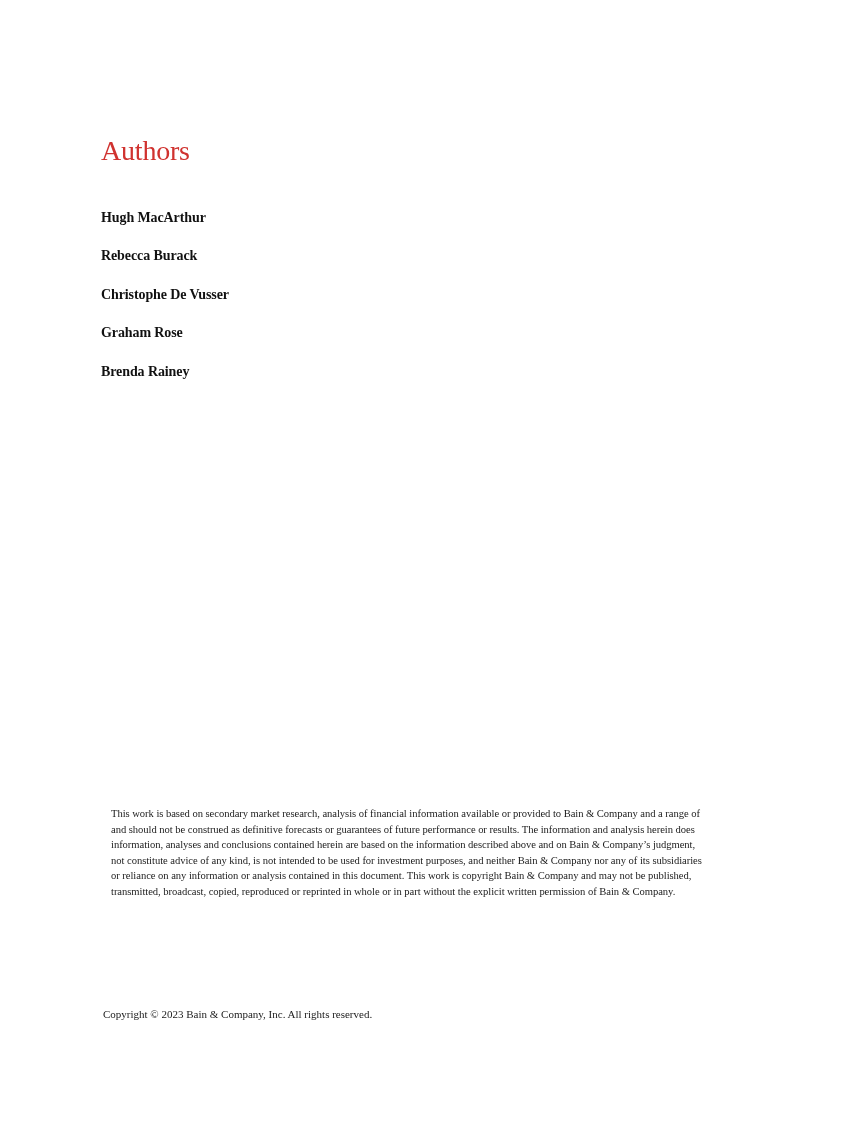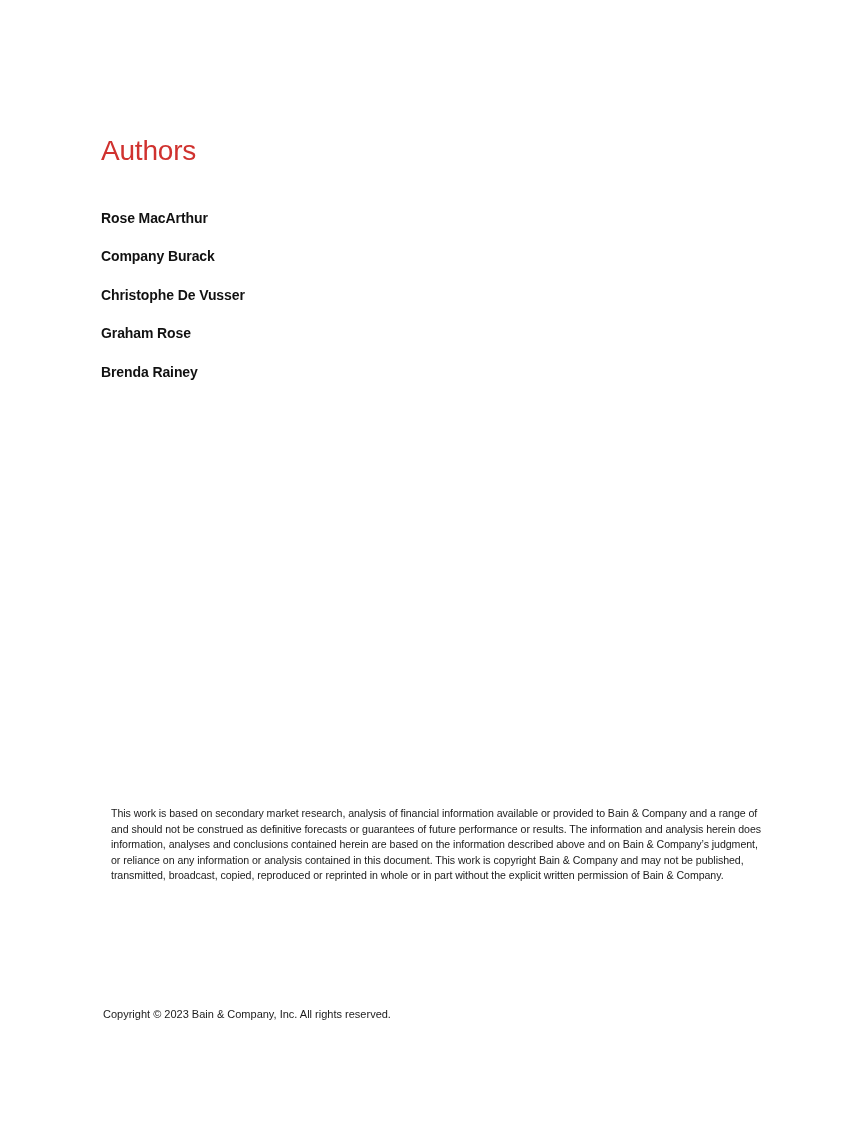--- a/index.html
+++ b/index.html
@@ -5,21 +5,21 @@
   html, body {
     margin: 0;
     padding: 0;
     background: #ffffff;
   }
   .page {
     position: relative;
     width: 866px;
     height: 1122px;
     background: #ffffff;
-    font-family: Liberation Sans, sans-serif;
+    font-family: Liberation Serif, serif;
     color: #1b1b1b;
     overflow: hidden;
   }
   .heading {
     position: absolute;
     left: 101px;
     top: 135px;
     font-size: 28px;
     font-weight: 400;
     letter-spacing: -0.2px;
@@ -62,30 +62,31 @@
   }
 </style>
 </head>
 <body>
 
 <div class="page">
 
   <div class="heading">Authors</div>
 
   <div class="authors">
-    <div class="author">Rose MacArthur</div>
-    <div class="author">Company Burack</div>
+    <div class="author">Hugh MacArthur</div>
+    <div class="author">Rebecca Burack</div>
     <div class="author">Christophe De Vusser</div>
     <div class="author">Graham Rose</div>
     <div class="author">Brenda Rainey</div>
   </div>
 
   <div class="disclaimer">
     <div class="disclaimer-line">This work is based on secondary market research, analysis of financial information available or provided to Bain &amp; Company and a range of</div>
     <div class="disclaimer-line">and should not be construed as definitive forecasts or guarantees of future performance or results. The information and analysis herein does</div>
     <div class="disclaimer-line">information, analyses and conclusions contained herein are based on the information described above and on Bain &amp; Company’s judgment,</div>
+    <div class="disclaimer-line">not constitute advice of any kind, is not intended to be used for investment purposes, and neither Bain &amp; Company nor any of its subsidiaries</div>
     <div class="disclaimer-line">or reliance on any information or analysis contained in this document. This work is copyright Bain &amp; Company and may not be published,</div>
     <div class="disclaimer-line">transmitted, broadcast, copied, reproduced or reprinted in whole or in part without the explicit written permission of Bain &amp; Company.</div>
   </div>
 
   <div class="copyright">Copyright © 2023 Bain &amp; Company, Inc. All rights reserved.</div>
 
 </div>
 
 </body></html>

